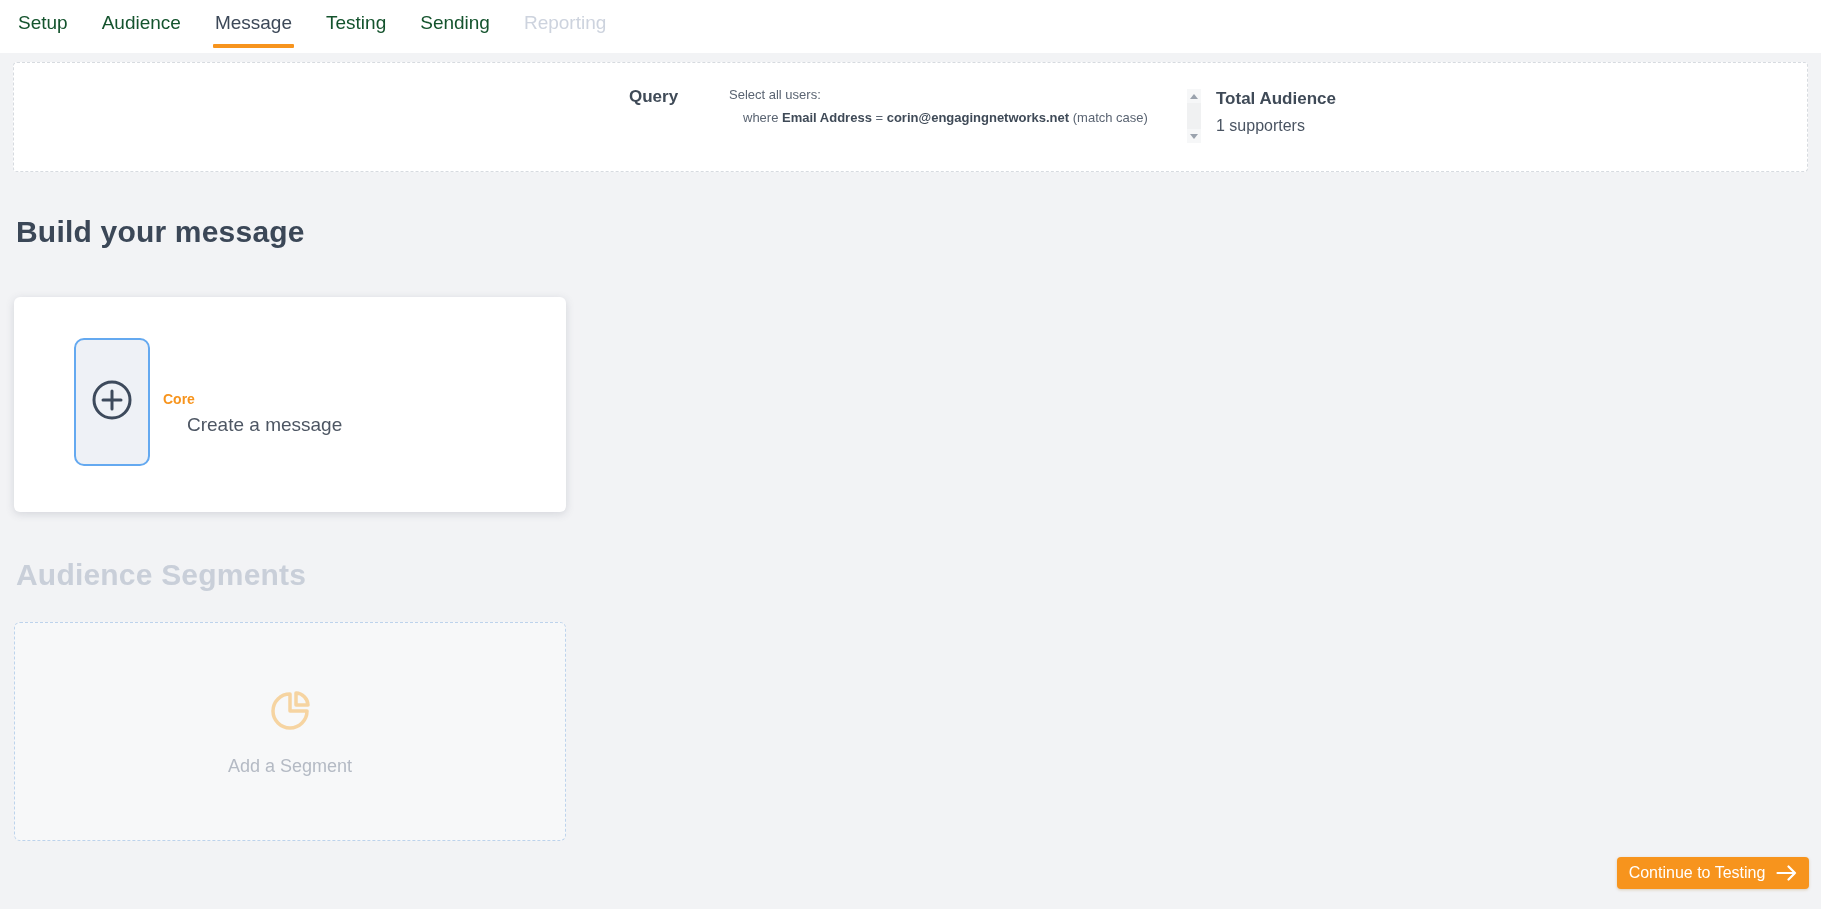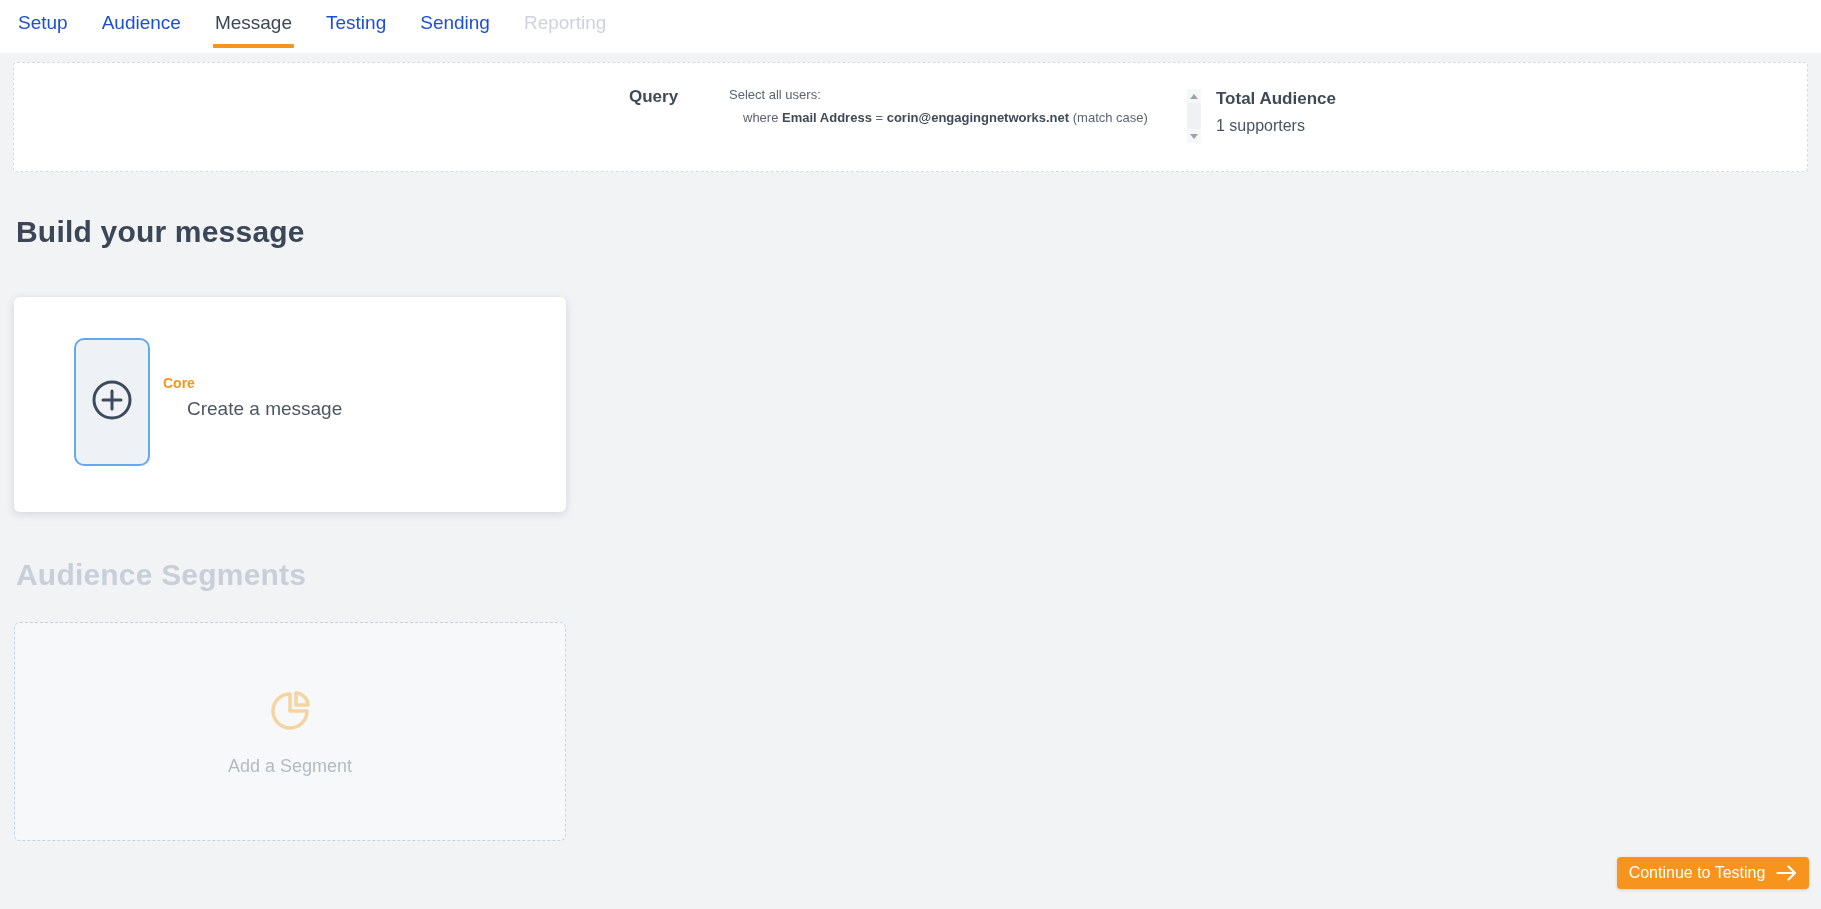--- a/index.html
+++ b/index.html
@@ -13,21 +13,21 @@
   }
 
   
   .topnav {
     position:absolute; left:0; top:0; width:1821px; height:53px;
     background:#ffffff;
     display:flex; align-items:flex-start;
     padding:8px 0 0 16px;
   }
   .tab {
-    font-size:19px; color:#1d4ed8; margin-right:30px; cursor:pointer;
+    font-size:19px; color:#14532d; margin-right:30px; cursor:pointer;
     padding:4px 2px 14px 2px; position:relative; white-space:nowrap;
   }
   .tab.active { color:#3c4858; }
   .tab.active::after {
     content:""; position:absolute; left:0; right:0; bottom:0;
     height:4px; background:#f7941d; border-radius:1px;
   }
   .tab.disabled { color:#cdd3de; }
 
   
@@ -67,21 +67,21 @@
     position:absolute; left:14px; top:297px; width:552px; height:215px;
     background:#ffffff; border-radius:6px;
     box-shadow:0 2px 8px rgba(70,80,100,0.18);
     cursor:pointer;
   }
   .thumb {
     position:absolute; left:60px; top:41px; width:76px; height:128px;
     background:#eef1f6; border:2px solid #64a9f0; border-radius:10px;
     display:flex; align-items:center; justify-content:center; cursor:pointer;
   }
-  .card-text { position:absolute; left:149px; top:78px; }
+  .card-text { position:absolute; left:149px; top:94px; }
   .core-badge { font-size:14px; font-weight:bold; color:#f7941d; margin-bottom:7px; }
   .card-title { font-size:19px; color:#4d5663;margin-left:24px; }
 
   
   .segment-card {
     position:absolute; left:14px; top:622px; width:552px; height:219px;
     background:#f7f8f9; border:1px dashed #bdd3ec; border-radius:6px;
     display:flex; flex-direction:column; align-items:center; justify-content:center;
     cursor:pointer;
   }

